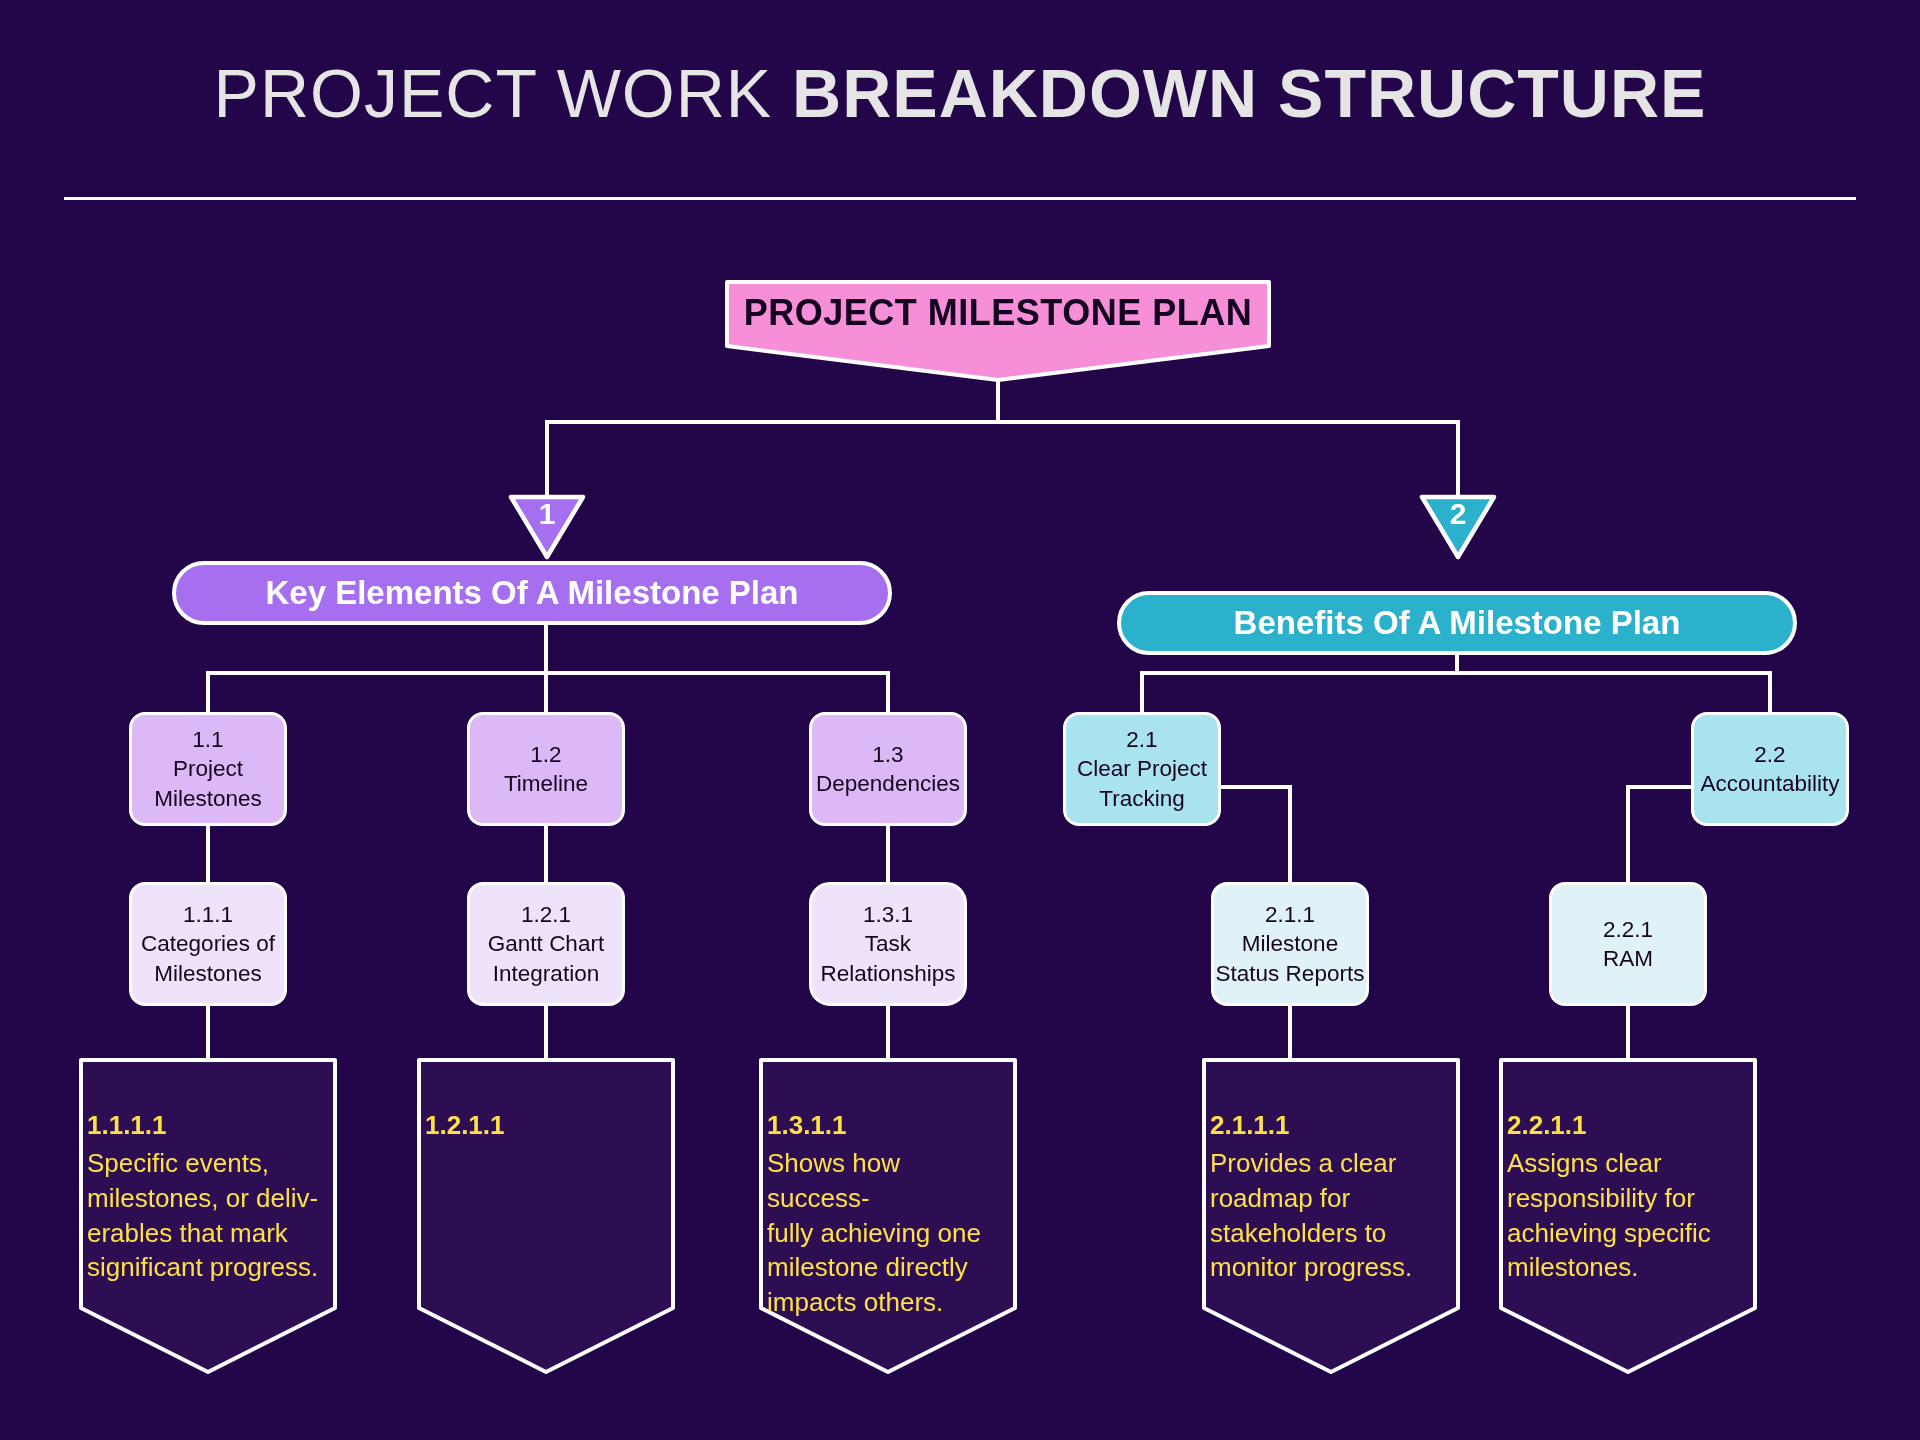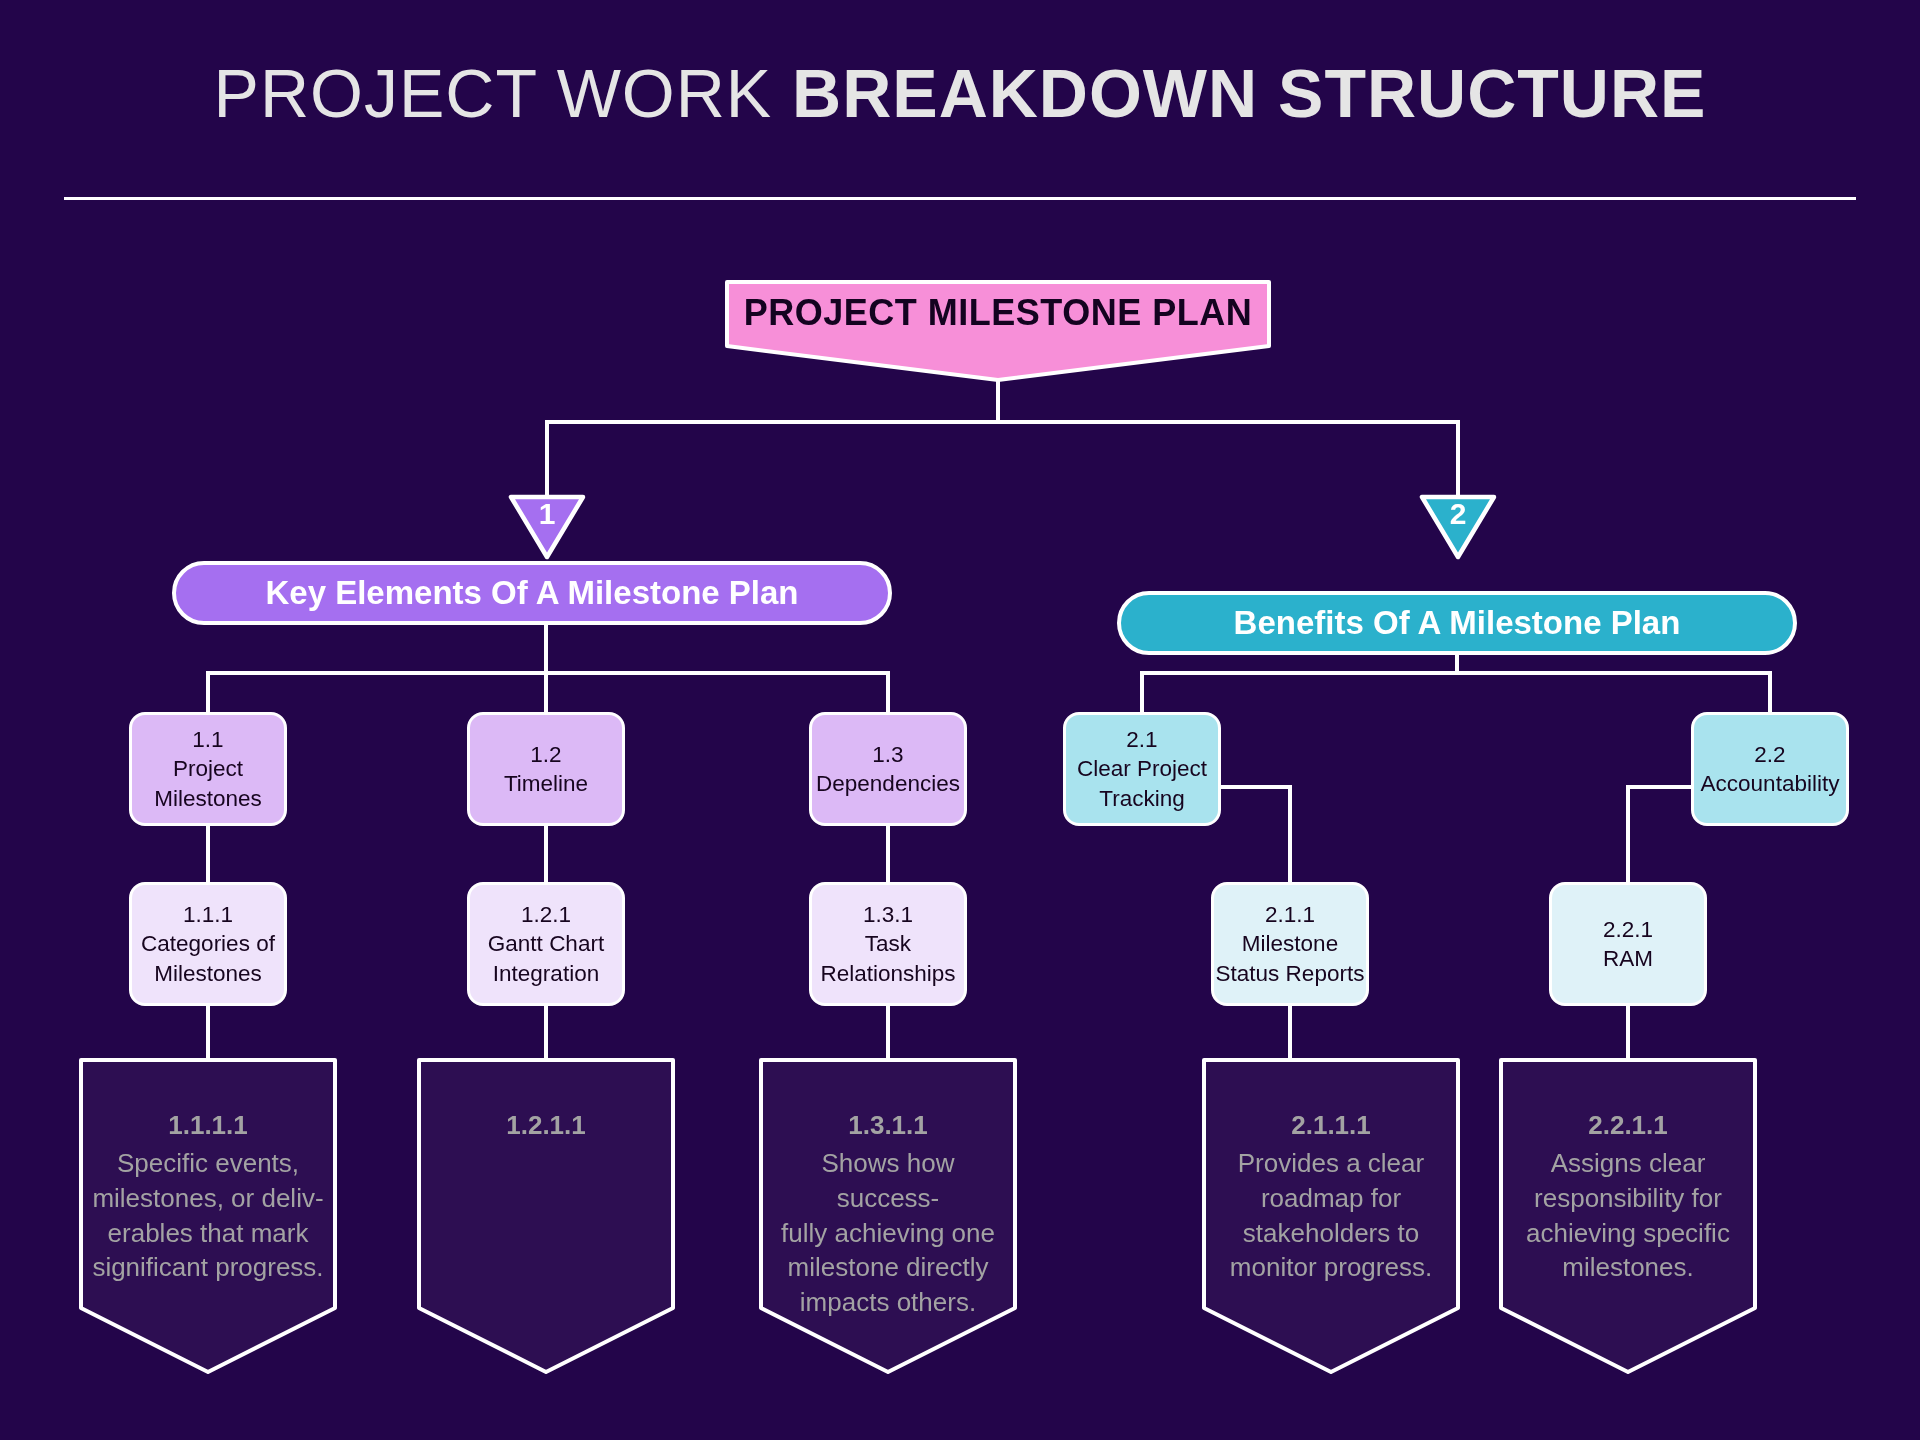--- a/index.html
+++ b/index.html
@@ -40,21 +40,21 @@
     white-space:pre-line;z-index:2;
   }
   .row2{top:712px;height:114px;}
   .row3{top:882px;height:124px;}
   .fill-pl{background:#DCB9F6;}
   .fill-pp{background:#EFE3FB;}
   .fill-tl{background:#A9E3EE;}
   .fill-tp{background:#DFF2F8;}
   .pennant{position:absolute;top:1058px;width:258px;height:316px;z-index:2;}
   .pennant svg{position:absolute;top:0;left:0;}
-  .ptxt{position:absolute;left:8px;right:8px;top:52px;text-align:center;color:#a3a3a3;}
+  .ptxt{position:absolute;left:8px;right:8px;top:52px;text-align:left;color:#fde047;}
   .p-code{font-weight:700;font-size:26px;margin-bottom:5px;}
   .p-body{font-size:26px;line-height:1.34;white-space:pre-line;}
 </style>
 </head>
 <body>
 
 <div class="stage">
 
   <div class="title"><span>PROJECT WORK</span>&nbsp;<span class="bold">BREAKDOWN STRUCTURE</span></div>
   <div class="divider"></div>
@@ -118,21 +118,21 @@
 Tracking</div>
   <div class="box row2 fill-tl" style="left:1691px;">2.2
 Accountability</div>
 
   <div class="box row3 fill-pp" style="left:129px;">1.1.1
 Categories of
 Milestones</div>
   <div class="box row3 fill-pp" style="left:467px;">1.2.1
 Gantt Chart
 Integration</div>
-  <div class="box row3 fill-pp" style="left:809px;">1.3.1
+  <div class="box row3 fill-pp" style="left:809px;border-radius:21px;">1.3.1
 Task
 Relationships</div>
   <div class="box row3 fill-tp" style="left:1211px;">2.1.1
 Milestone
 Status Reports</div>
   <div class="box row3 fill-tp" style="left:1549px;">2.2.1
 RAM</div>
 
   <div class="pennant" style="left:79px;">
     <svg width="258" height="316" viewBox="0 0 258 316">

